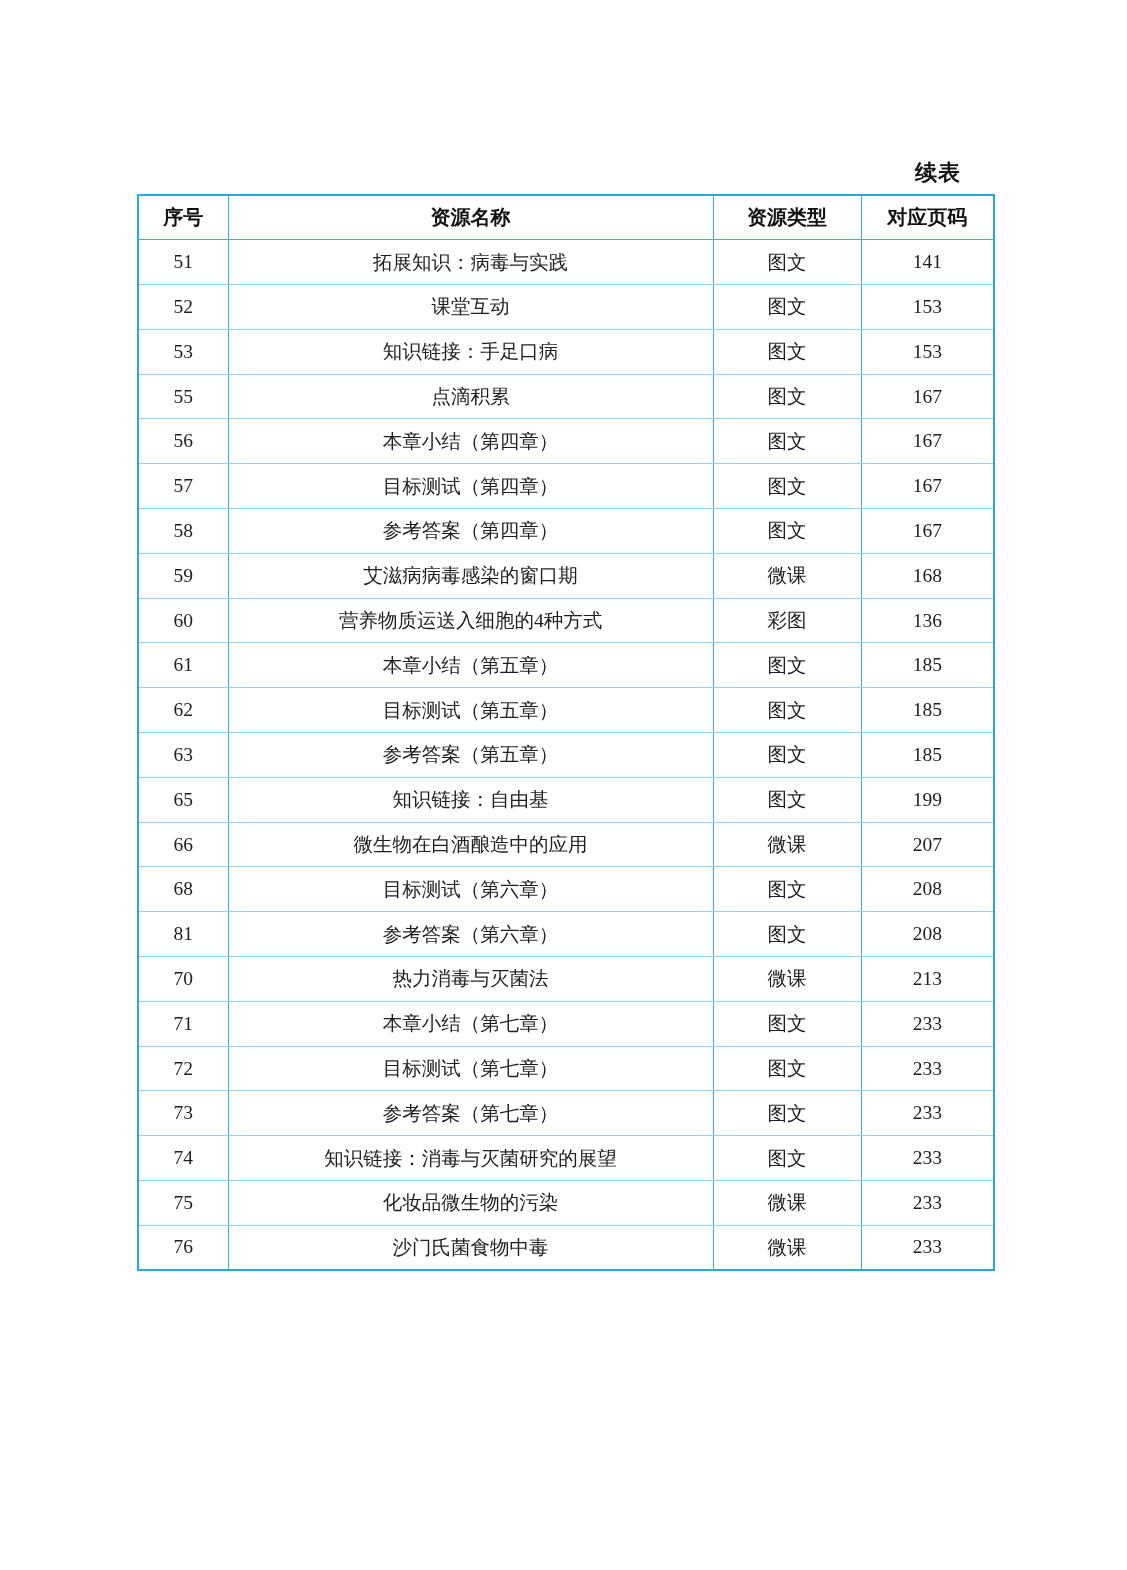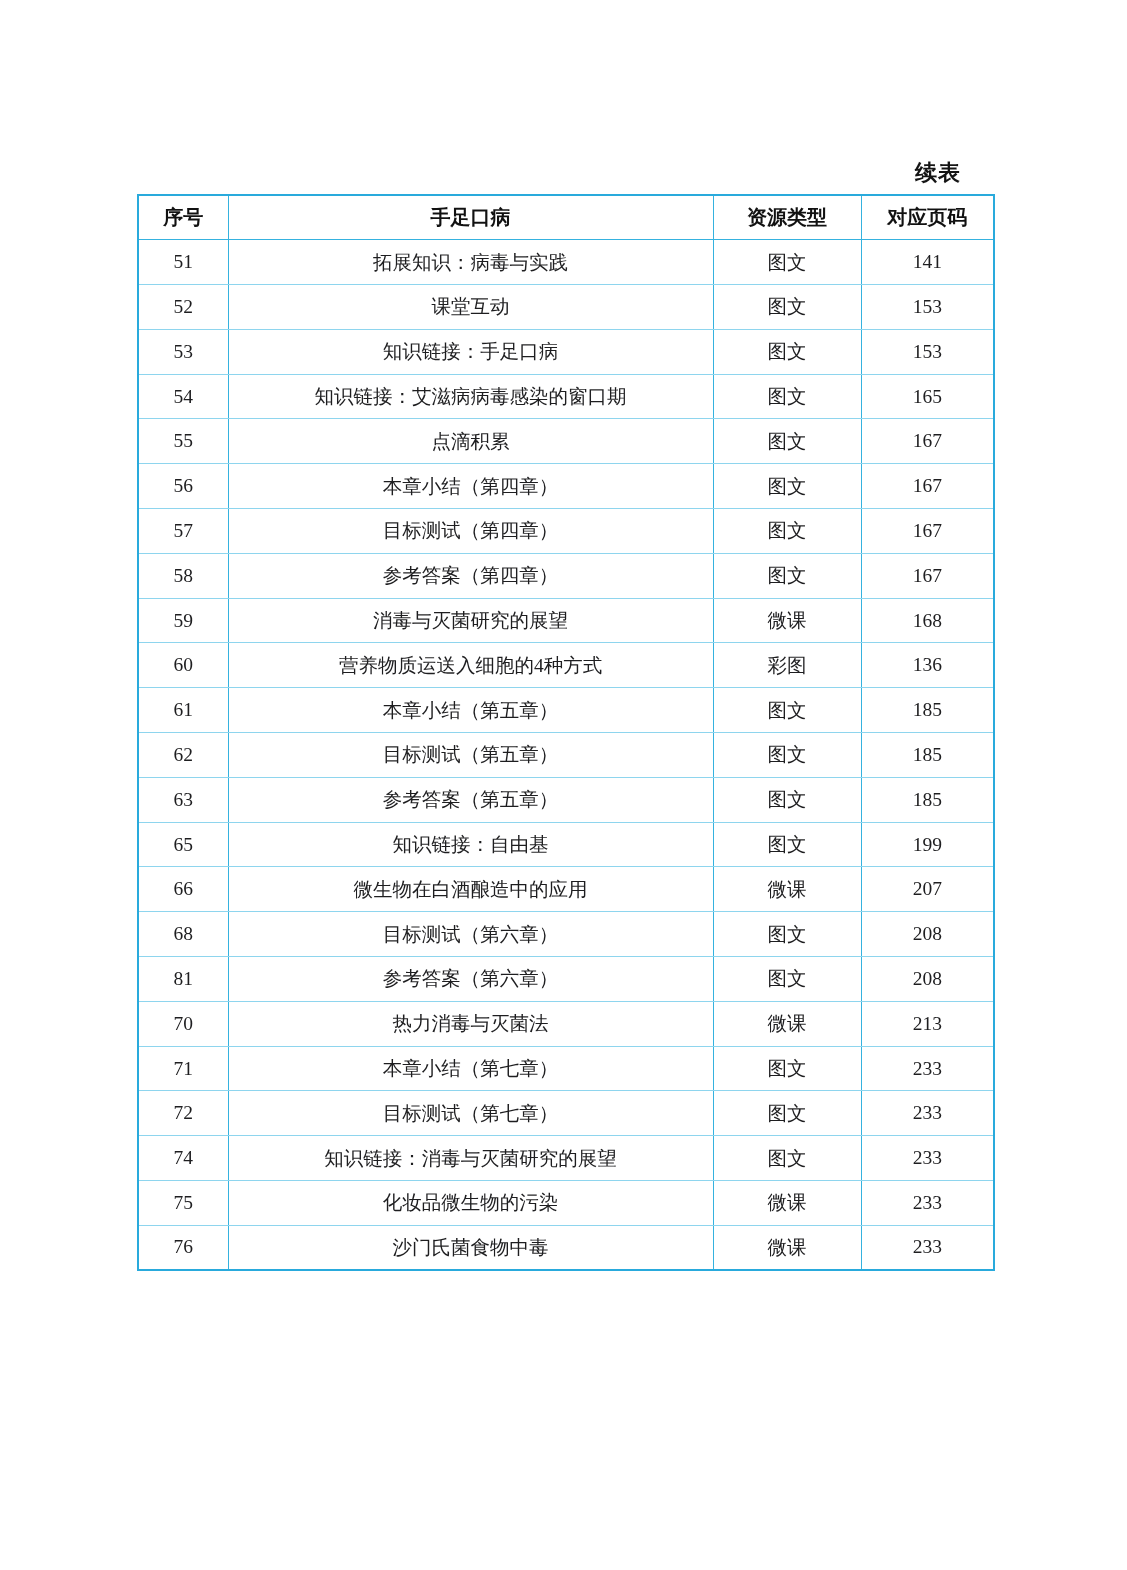--- a/index.html
+++ b/index.html
@@ -93,21 +93,21 @@
   <table class="resource-table">
     <colgroup>
       <col class="c-no">
         <col class="c-name">
         <col class="c-type">
         <col class="c-page">
     </colgroup>
     <thead>
       <tr>
         <th>序号</th>
-        <th>手足口病</th>
+        <th>资源名称</th>
         <th>资源类型</th>
         <th>对应页码</th>
       </tr>
     </thead>
     <tbody id="table-body">
   <tr>
     <td>51</td>
     <td>拓展知识：病毒与实践</td>
     <td>图文</td>
     <td>141</td>
@@ -120,26 +120,20 @@
     <td>153</td>
   </tr>
 
   <tr>
     <td>53</td>
     <td>知识链接：手足口病</td>
     <td>图文</td>
     <td>153</td>
   </tr>
 
-  <tr>
-    <td>54</td>
-    <td>知识链接：艾滋病病毒感染的窗口期</td>
-    <td>图文</td>
-    <td>165</td>
-  </tr>
 
   <tr>
     <td>55</td>
     <td>点滴积累</td>
     <td>图文</td>
     <td>167</td>
   </tr>
 
   <tr>
     <td>56</td>
@@ -157,21 +151,21 @@
 
   <tr>
     <td>58</td>
     <td>参考答案（第四章）</td>
     <td>图文</td>
     <td>167</td>
   </tr>
 
   <tr>
     <td>59</td>
-    <td>消毒与灭菌研究的展望</td>
+    <td>艾滋病病毒感染的窗口期</td>
     <td>微课</td>
     <td>168</td>
   </tr>
 
   <tr>
     <td>60</td>
     <td>营养物质运送入细胞的4种方式</td>
     <td>彩图</td>
     <td>136</td>
   </tr>
@@ -241,20 +235,26 @@
     <td>233</td>
   </tr>
 
   <tr>
     <td>72</td>
     <td>目标测试（第七章）</td>
     <td>图文</td>
     <td>233</td>
   </tr>
 
+  <tr>
+    <td>73</td>
+    <td>参考答案（第七章）</td>
+    <td>图文</td>
+    <td>233</td>
+  </tr>
 
   <tr>
     <td>74</td>
     <td>知识链接：消毒与灭菌研究的展望</td>
     <td>图文</td>
     <td>233</td>
   </tr>
 
   <tr>
     <td>75</td>

